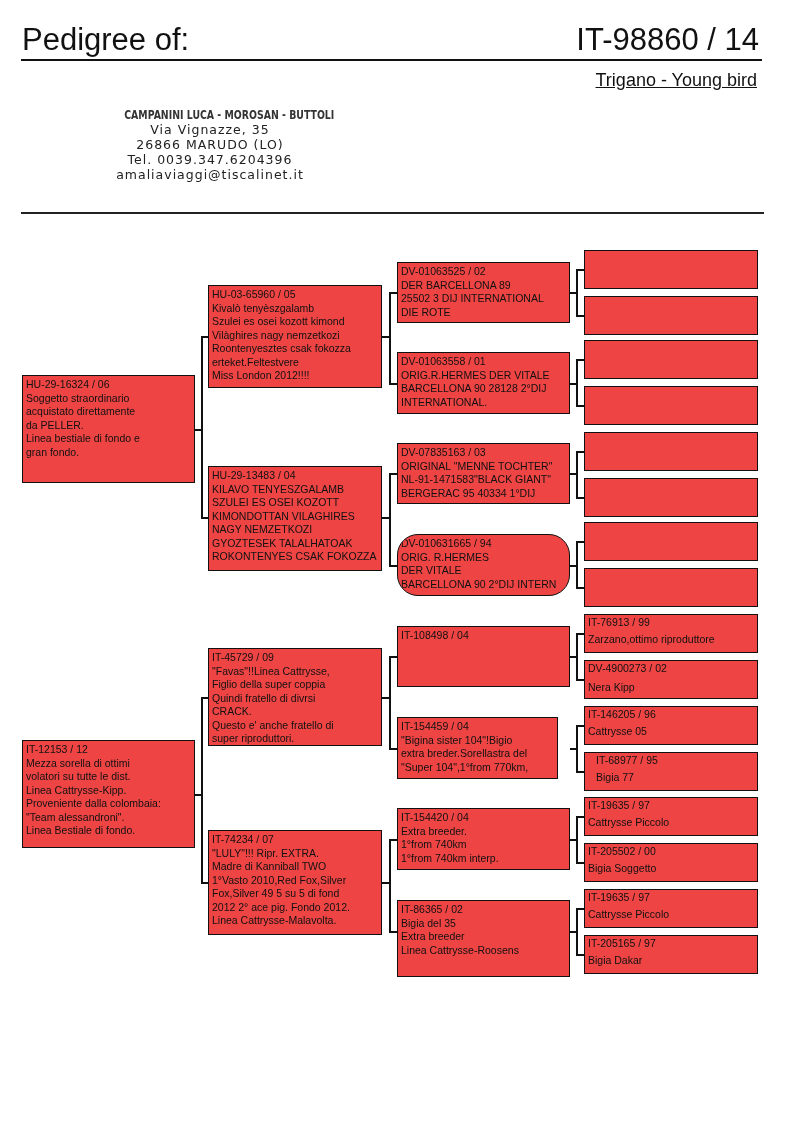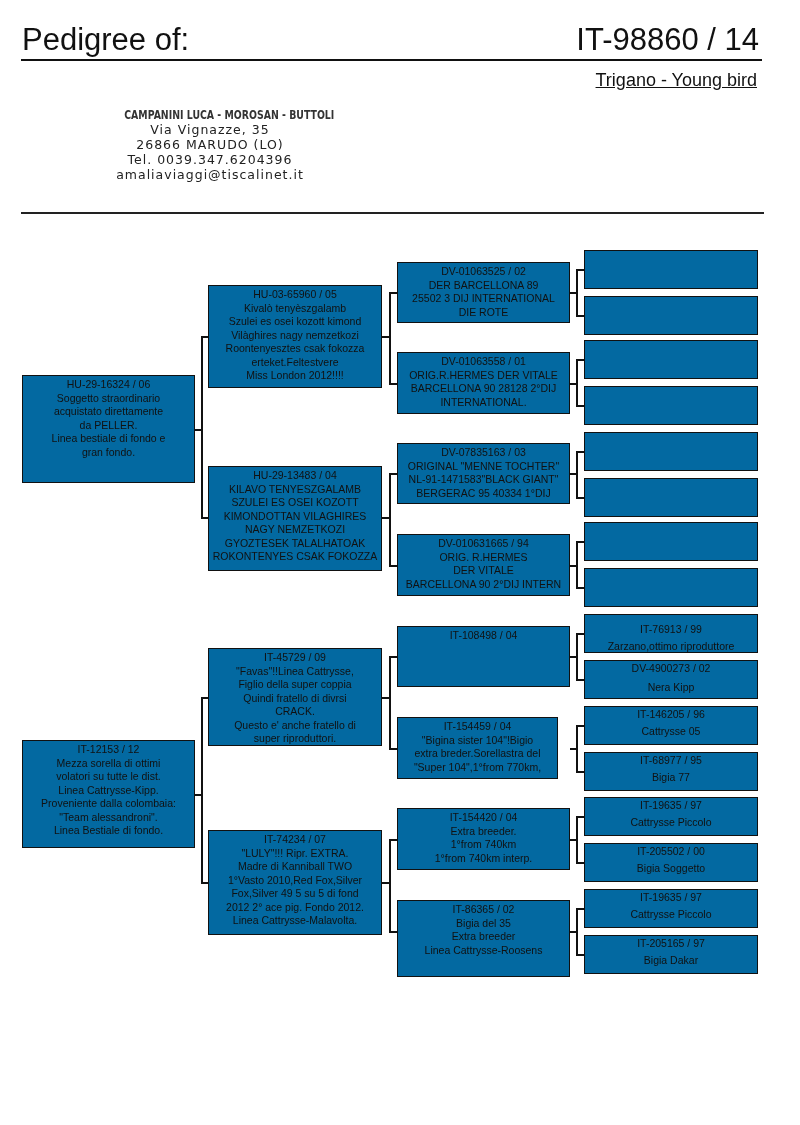--- a/index.html
+++ b/index.html
@@ -6,21 +6,21 @@
   body { width: 800px; height: 1125px; position: relative; overflow: hidden; font-family: "Liberation Sans", sans-serif; color: #111; }
   .title-left { position: absolute; left: 22px; top: 22px; font-size: 31px; line-height: 36px; }
   .title-right { position: absolute; right: 41px; top: 22px; font-size: 31px; line-height: 36px; text-align: right; }
   .rule-top { position: absolute; left: 21px; top: 59px; width: 741px; height: 2px; background: #111; }
   .subtitle { position: absolute; right: 43px; top: 69px; font-size: 18px; line-height: 22px; text-align: right; text-decoration: underline; }
   .owner { position: absolute; left: 100px; top: 108px; width: 220px; text-align: center; }
   .owner .name { font-family: "DejaVu Sans", sans-serif; font-size: 12px; letter-spacing: 0; transform: scaleX(0.78); transform-origin: center; font-weight: bold; color: #333; white-space: nowrap; line-height: 14px; }
   .owner .line { font-family: "DejaVu Sans", sans-serif; font-size: 12.5px; letter-spacing: 1px; color: #222; line-height: 15px; white-space: nowrap; }
   .rule-mid { position: absolute; left: 21px; top: 212px; width: 743px; height: 1.5px; background: #222; }
 
-  .box { position: absolute; border: 1.5px solid #111; background: #0369a1; box-sizing: border-box; padding: 2px 3px; font-size: 10.5px; line-height: 13.5px; overflow: hidden; white-space: nowrap; text-align: center; }
+  .box { position: absolute; border: 1.5px solid #111; background: #ef4444; box-sizing: border-box; padding: 2px 3px; font-size: 10.5px; line-height: 13.5px; overflow: hidden; white-space: nowrap; }
   .box .ring { display: block; }
   .box .desc { display: block; white-space: pre-line; }
   .line-h, .line-v { position: absolute; background: #111; }
   .line-h { height: 1.5px; }
   .line-v { width: 1.5px; }
 </style>
 </head>
 <body>
 
 <div class="title-left">Pedigree of:</div>
@@ -103,21 +103,21 @@
   <span class="desc">ORIG.R.HERMES DER VITALE
 BARCELLONA 90 28128 2°DIJ
 INTERNATIONAL.</span>
 </div>
 <div class="box" style="left:397px; top:443px; width:173px; height:61px;">
   <span class="ring">DV-07835163 / 03</span>
   <span class="desc">ORIGINAL "MENNE TOCHTER"
 NL-91-1471583"BLACK GIANT"
 BERGERAC 95 40334 1°DIJ</span>
 </div>
-<div class="box" style="left:397px; top:534px; width:173px; height:62px;">
+<div class="box" style="left:397px; top:534px; width:173px; height:62px;border-radius:21px;">
   <span class="ring">DV-010631665 / 94</span>
   <span class="desc">ORIG. R.HERMES
 DER VITALE
 BARCELLONA 90 2°DIJ INTERN</span>
 </div>
 <div class="box" style="left:397px; top:626px; width:173px; height:61px;">
   <span class="ring">IT-108498 / 04</span>
 </div>
 <div class="box" style="left:397px; top:717px; width:161px; height:62px;">
   <span class="ring">IT-154459 / 04</span>
@@ -164,21 +164,21 @@
       <span class="desc" style="margin-top: 3px;"></span>
     </div>
     <div class="box" style="left: 584px; top: 522px; width: 174px; height: 39px; padding: 1px 3px;">
       <span class="ring"></span>
       <span class="desc" style="margin-top: 3px;"></span>
     </div>
     <div class="box" style="left: 584px; top: 568px; width: 174px; height: 39px; padding: 1px 3px;">
       <span class="ring"></span>
       <span class="desc" style="margin-top: 3px;"></span>
     </div>
-    <div class="box" style="left: 584px; top: 614px; width: 174px; height: 39px; padding: 8px 3px;">
+    <div class="box" style="left: 584px; top: 614px; width: 174px; height: 39px; padding: 1px 3px;">
       <span class="ring">IT-76913 / 99</span>
       <span class="desc" style="margin-top: 3px;">Zarzano,ottimo riproduttore</span>
     </div>
     <div class="box" style="left: 584px; top: 660px; width: 174px; height: 39px; padding: 1px 3px;">
       <span class="ring">DV-4900273 / 02</span>
       <span class="desc" style="margin-top: 5px;">Nera Kipp</span>
     </div>
     <div class="box" style="left: 584px; top: 706px; width: 174px; height: 39px; padding: 1px 3px;">
       <span class="ring">IT-146205 / 96</span>
       <span class="desc" style="margin-top: 3px;">Cattrysse 05</span>

